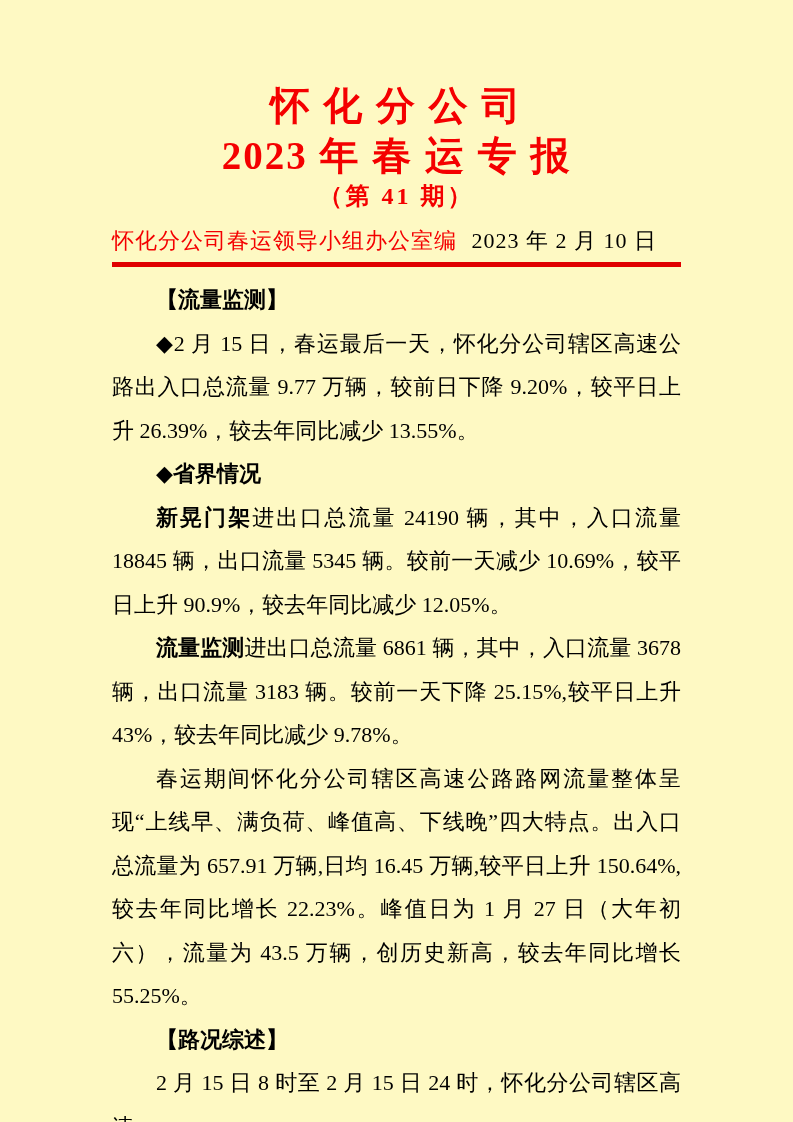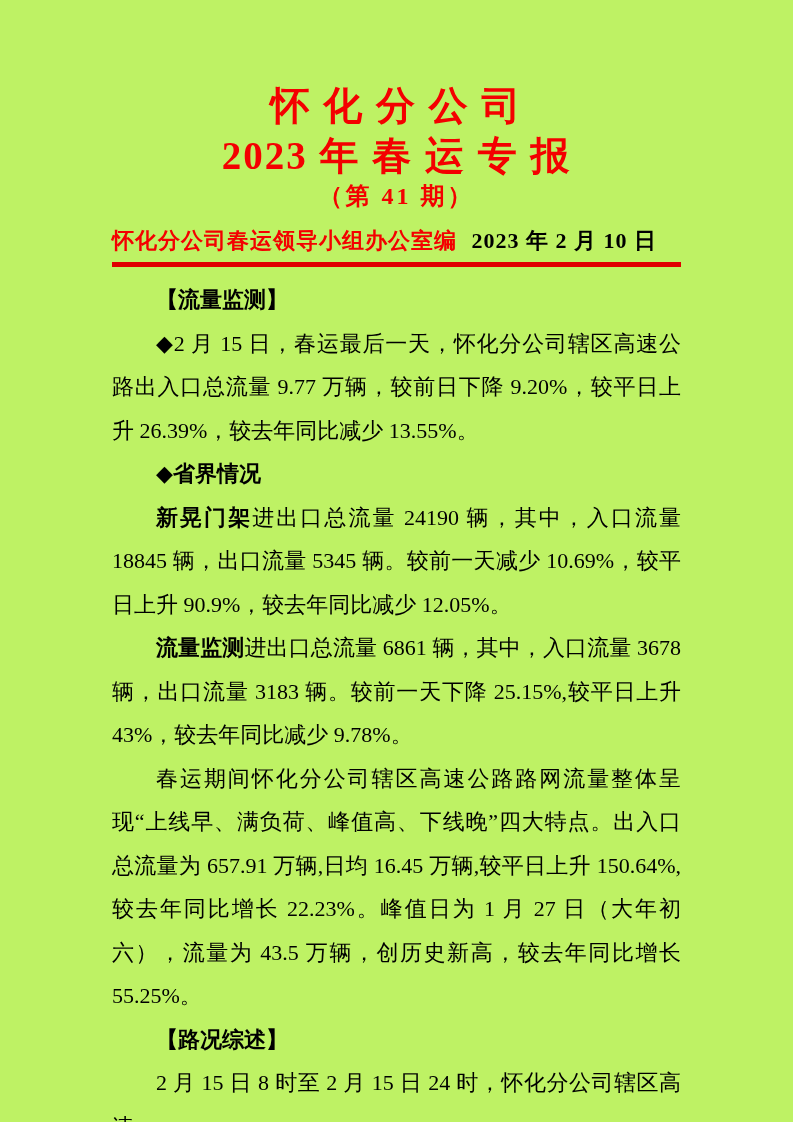--- a/index.html
+++ b/index.html
@@ -5,21 +5,21 @@
   html, body {
     margin: 0;
     padding: 0;
     background: #ffffff;
   }
   .page {
     position: relative;
     width: 793px;
     height: 1122px;
     box-sizing: border-box;
-    background: #bef264;
+    background: #fef9c3;
     padding: 82px 112px 0 112px;
     font-family: "Liberation Serif", "DejaVu Serif", serif;
     color: #000000;
     overflow: hidden;
   }
   .title-line1, .title-line2 {
     color: #f40000;
     font-weight: bold;
     font-size: 39px;
     line-height: 48px;
@@ -38,21 +38,21 @@
     margin-top: 1px;
   }
   .editor-row {
     display: flex;
     justify-content: space-between;
     align-items: flex-end;
     margin-top: 16px;
     padding-bottom: 7px;
     border-bottom: 5px solid #e00000;
     font-size: 22px;
-    font-weight: bold;
+    font-weight: normal;
     line-height: 28px;
   }
   .editor-label {
     color: #f40000;
     letter-spacing: 1px;
   }
   .editor-date {
     color: #000000;
     padding-right: 24px;
     letter-spacing: 1px;

